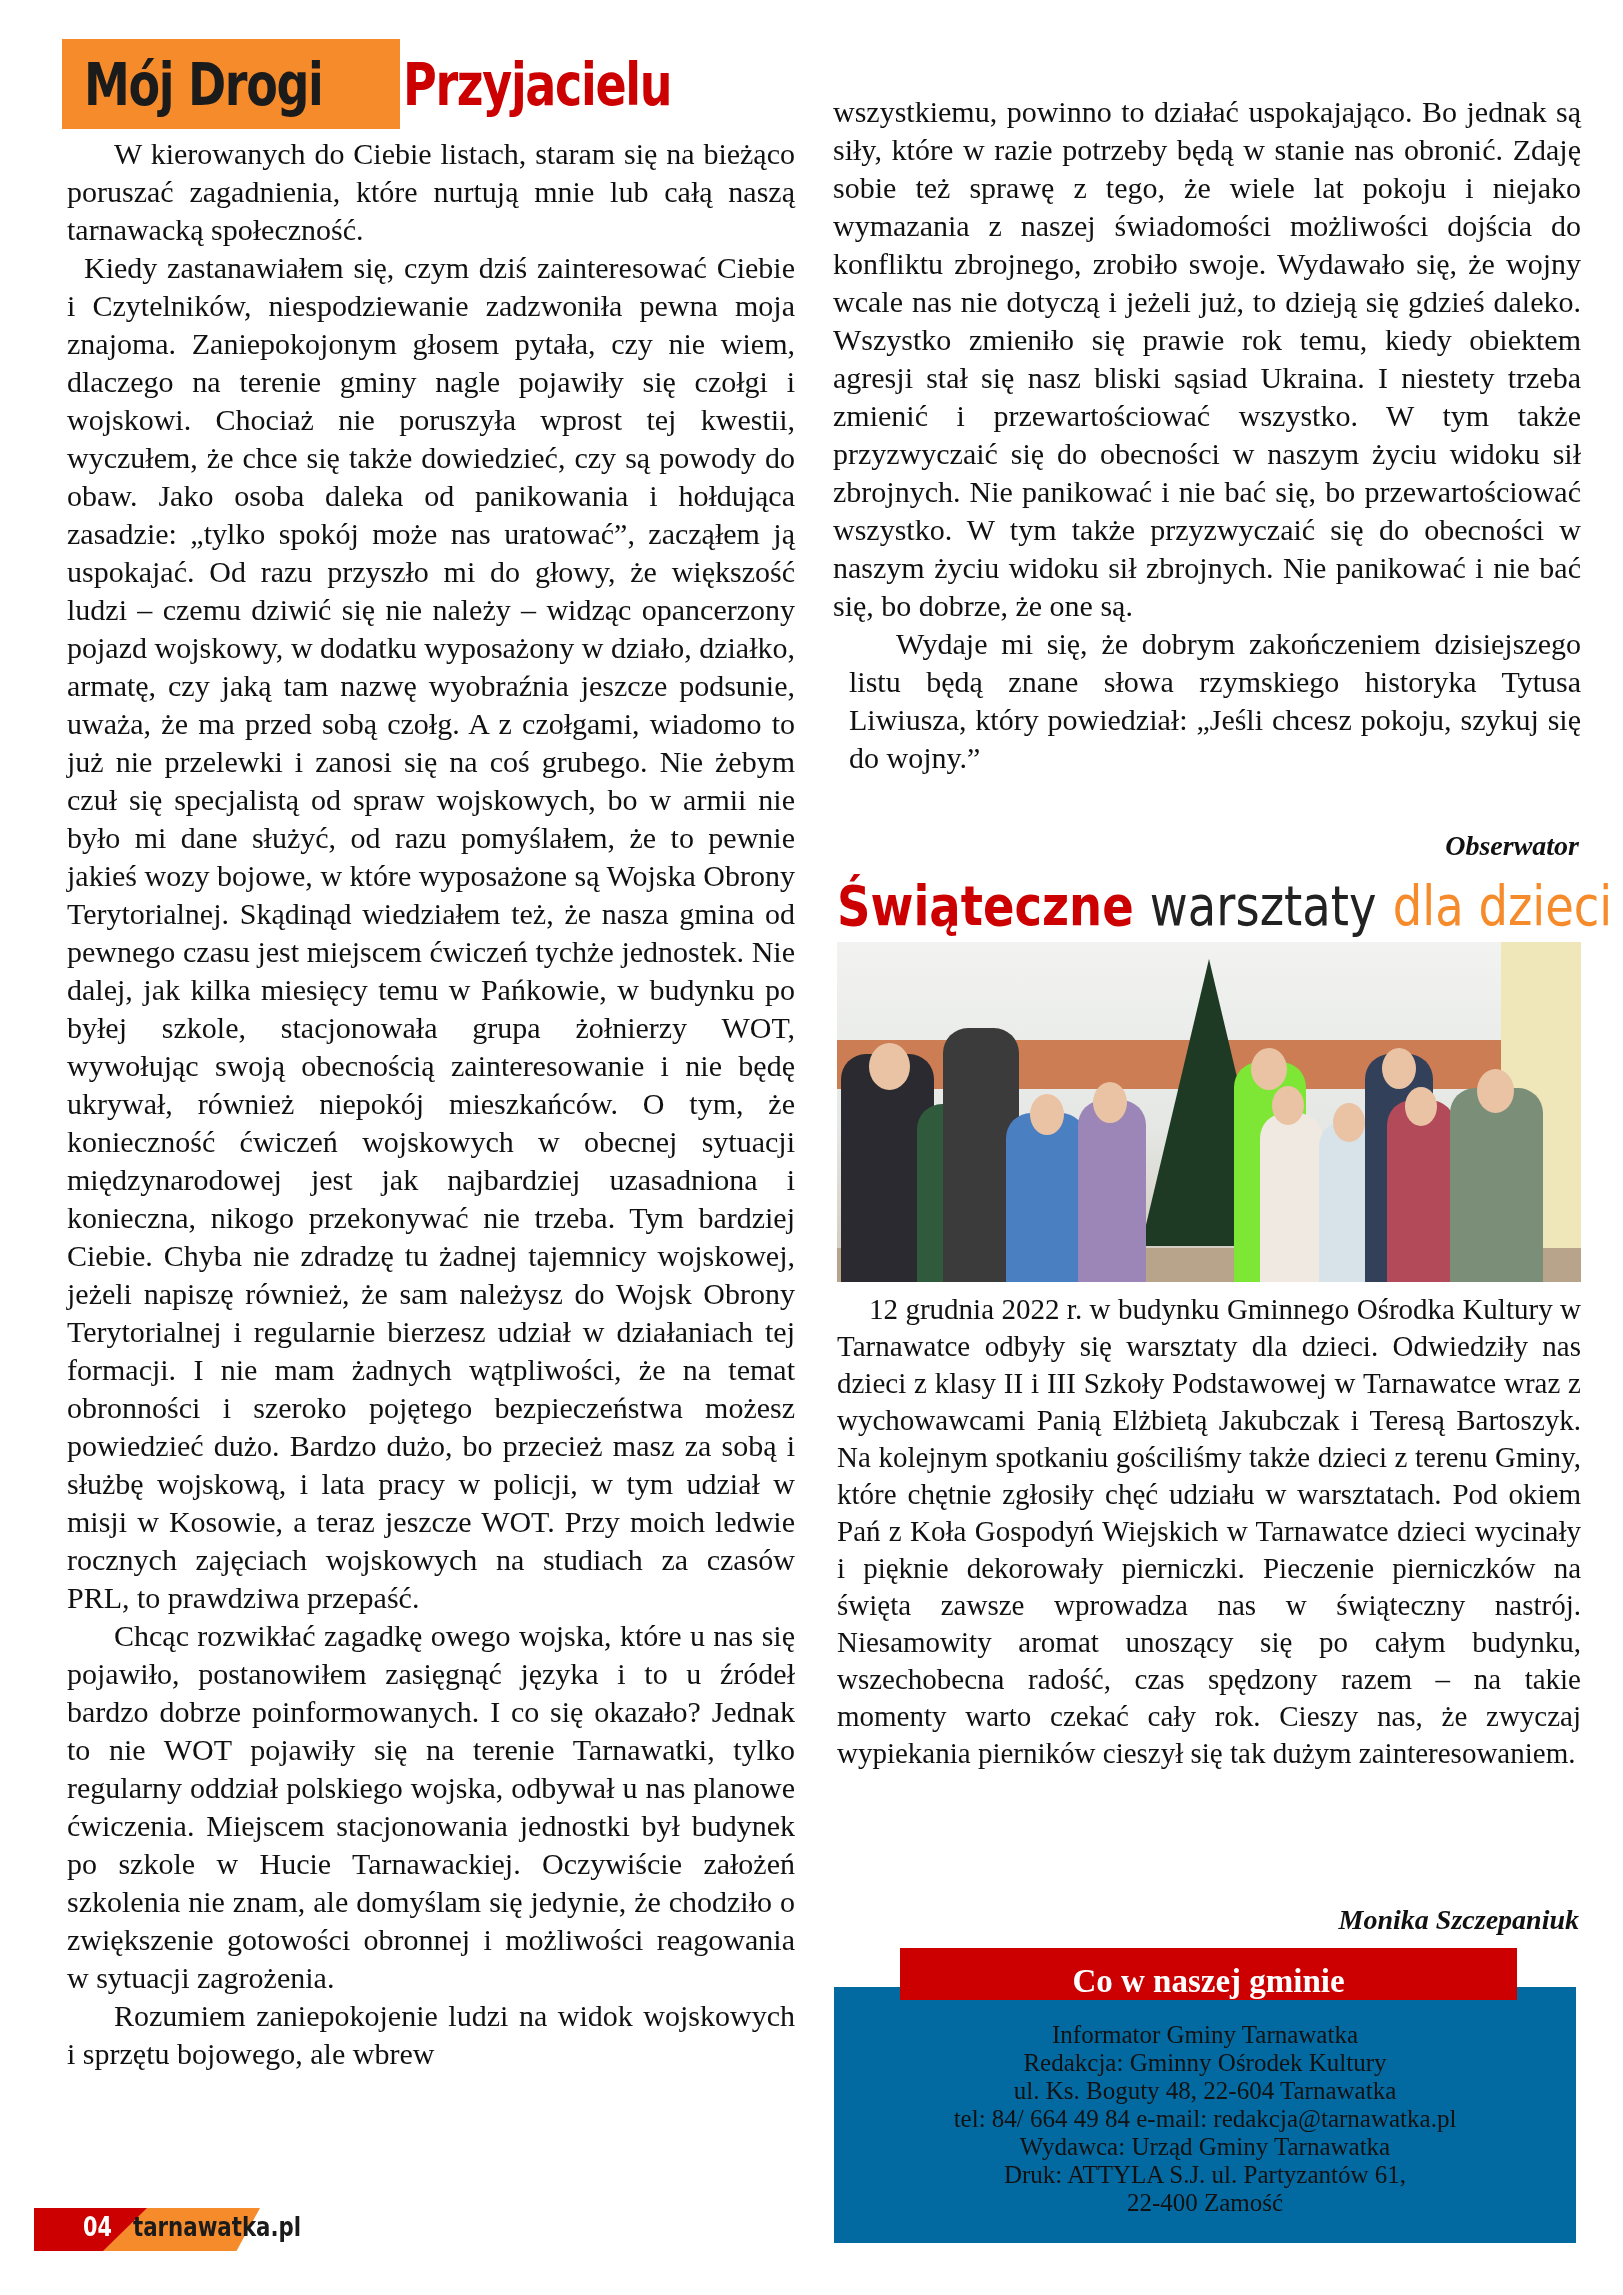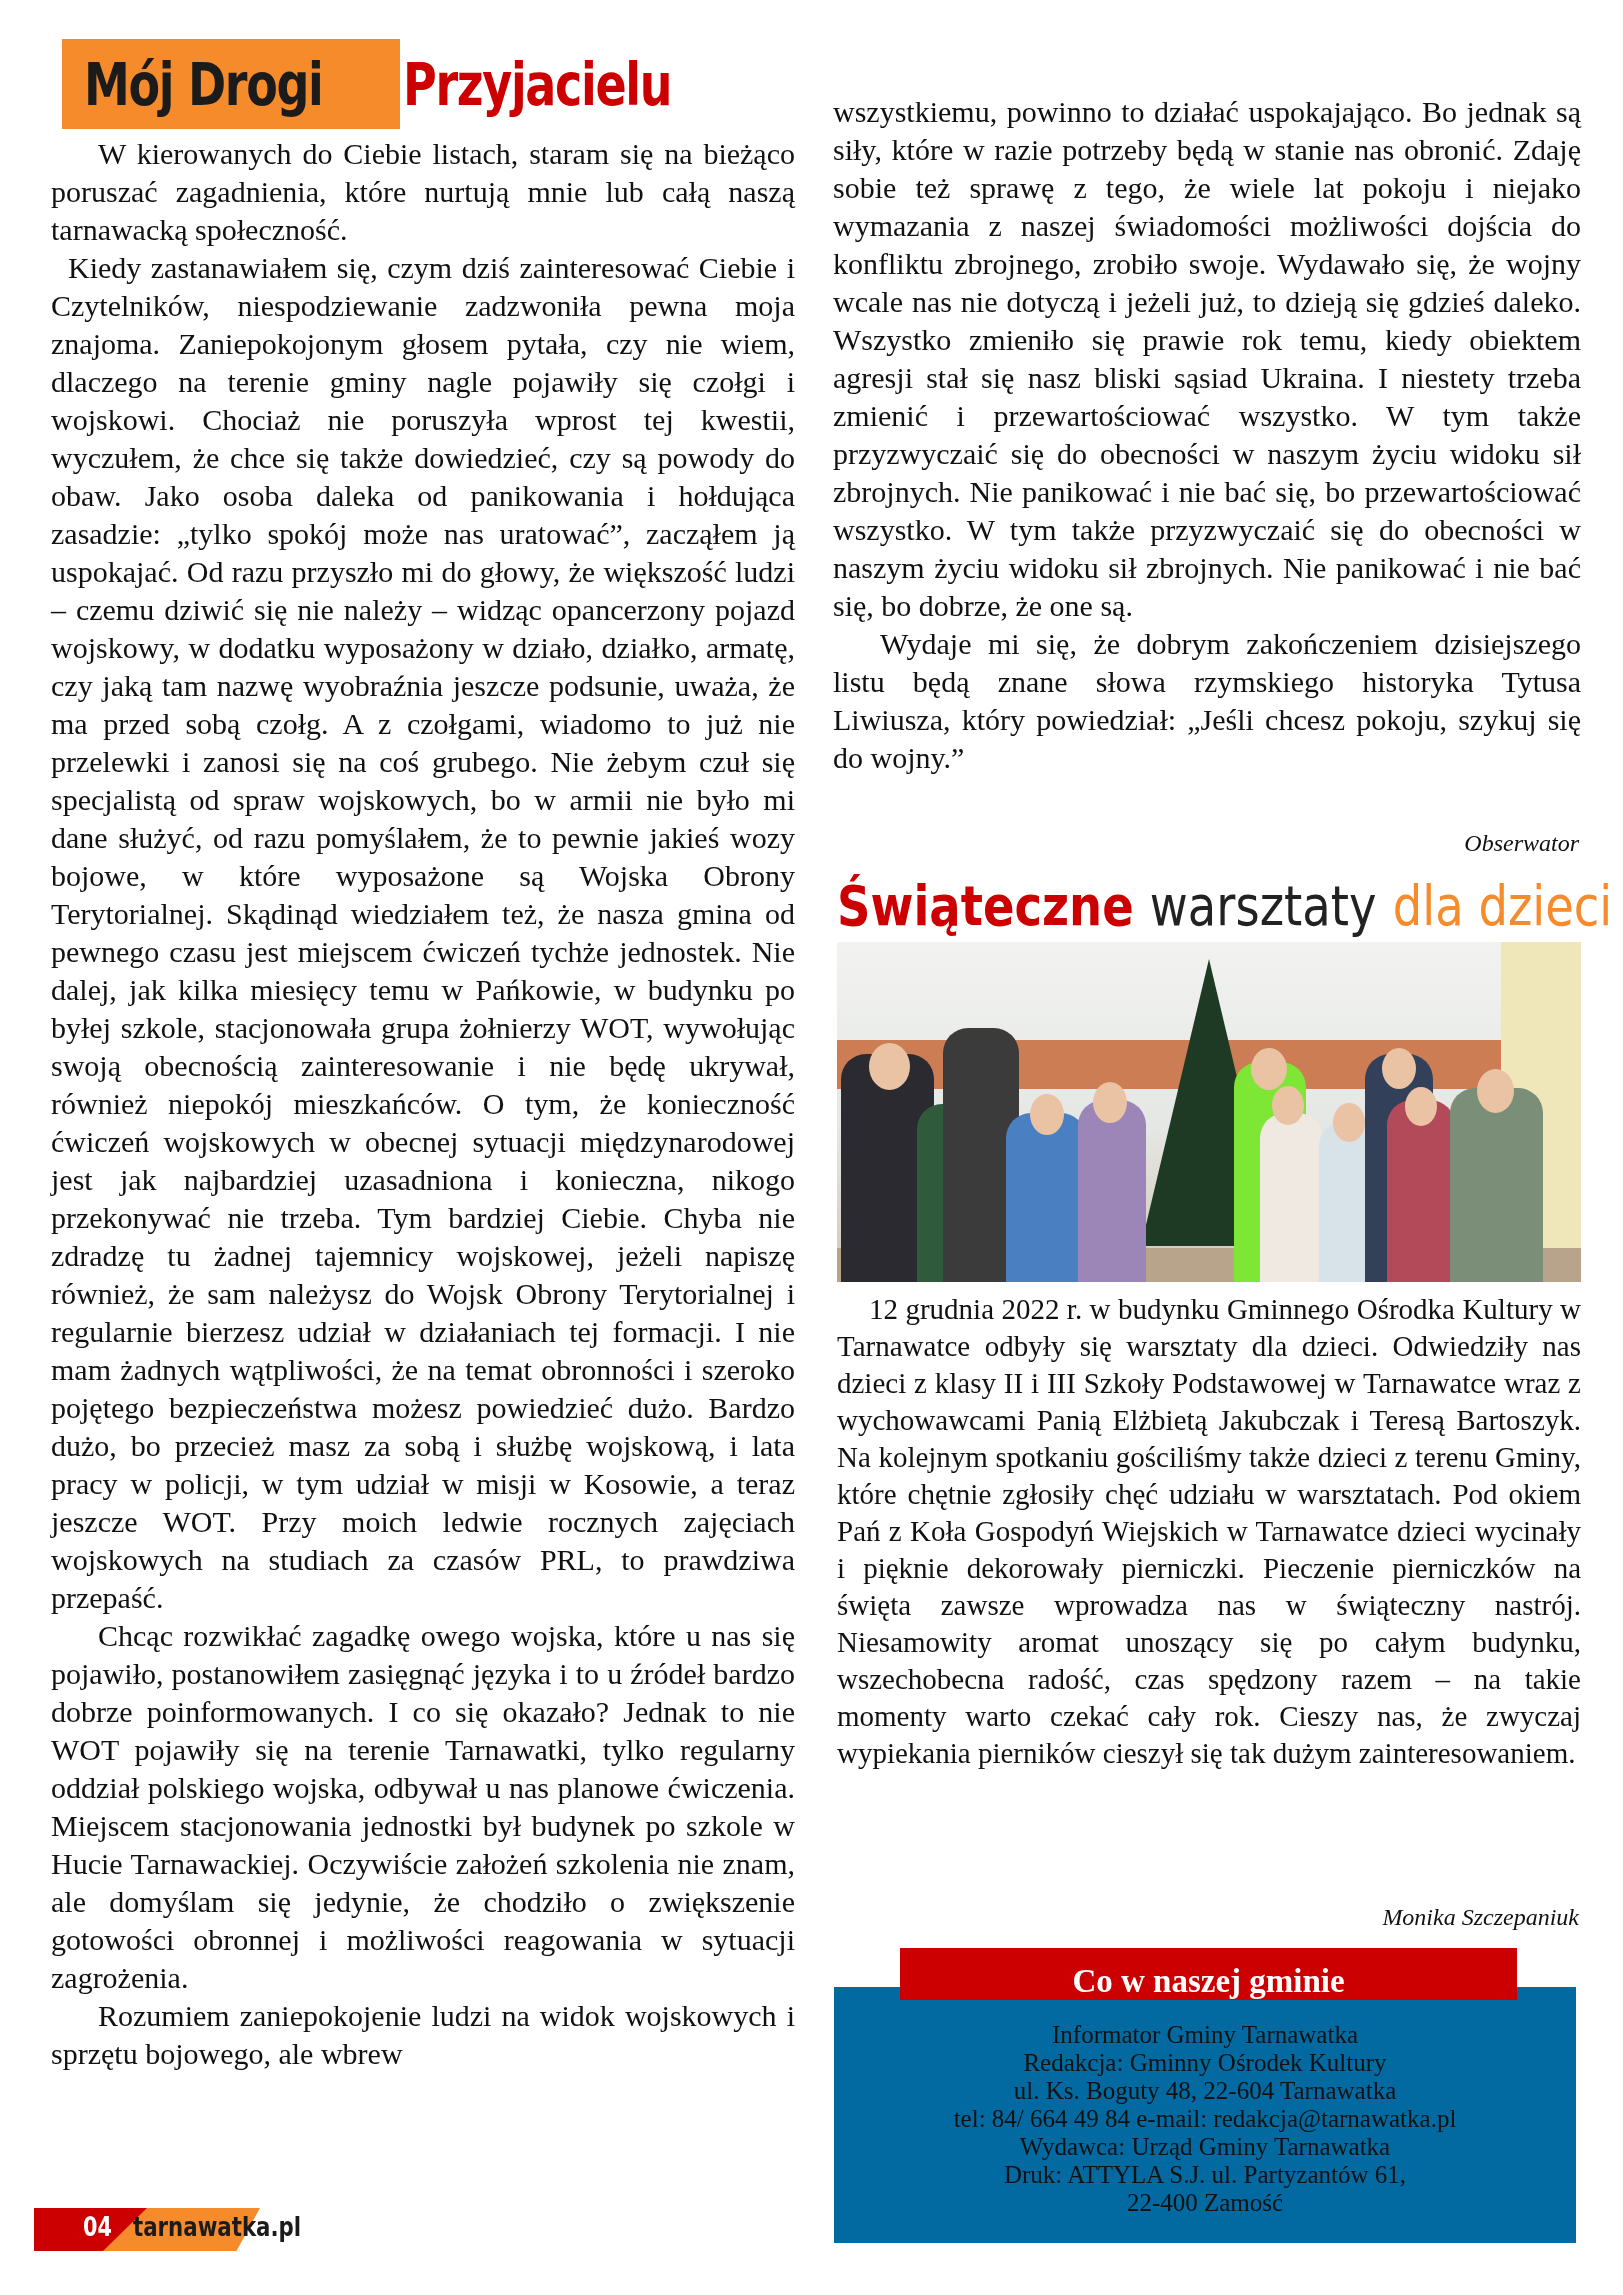--- a/index.html
+++ b/index.html
@@ -9,23 +9,23 @@
   .title-row { position: absolute; left: 62px; top: 39px; height: 90px; display: flex; align-items: center; }
   .title-box { background: #f68b2c; height: 90px; padding: 0 12px 0 22px; display: flex; align-items: center; }
   .title-dark { font-family: "DejaVu Sans", sans-serif; font-weight: bold; font-size: 59px; color: #1b1b1b; letter-spacing: -1.7px; transform: scaleX(0.78); transform-origin: left center; display: inline-block; width: 304px; white-space: nowrap; }
   .title-red { font-family: "DejaVu Sans", sans-serif; font-weight: bold; font-size: 59px; color: #cc0000; letter-spacing: -1.7px; transform: scaleX(0.78); transform-origin: left center; display: inline-block; margin-left: 3.4px; white-space: nowrap; }
 
   .col { position: absolute; font-size: 30px; line-height: 38px; text-align: justify; }
   .col-left { left: 51px; top: 135px; width: 744px; }
   .col-right-top { left: 833px; top: 93px; width: 748px; }
   .italic { }
   .col p { text-indent: 0; }
-  .col p.ind { text-indent: 47px; }
+  .col p.ind { text-indent: 47px; margin-left: 16px; }
 
-  .sig { position: absolute; font-style: italic; font-weight: normal; font-size: 24px; text-align: left; }
+  .sig { position: absolute; font-style: italic; font-weight: bold; font-size: 28px; text-align: left; }
   .sig-1 { right: 44px; top: 830px; }
   .sig-2 { right: 44px; top: 1904px; }
 
   .section2-title { position: absolute; left: 837px; top: 873px; width: 744px; white-space: nowrap; font-family: "DejaVu Sans", sans-serif; font-weight: bold; font-size: 56px; }
   .section2-title span { display: inline-block; transform-origin: left center; }
   .s2-wrap { display: inline-block; transform: scaleX(0.83); transform-origin: left center; }
   .s2-red { color: #cc0000; }
   .s2-dark { color: #222; font-weight: normal; }
   .s2-orange { color: #f68b2c; font-weight: normal; }
 

